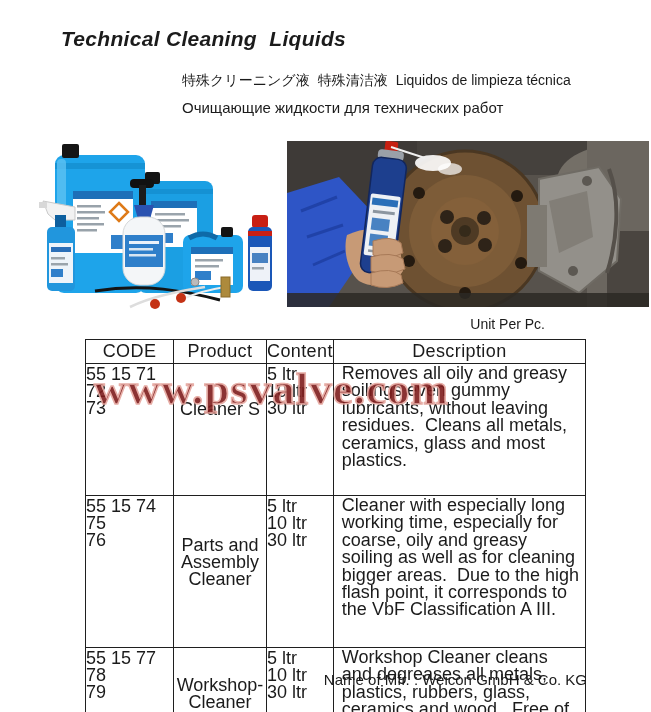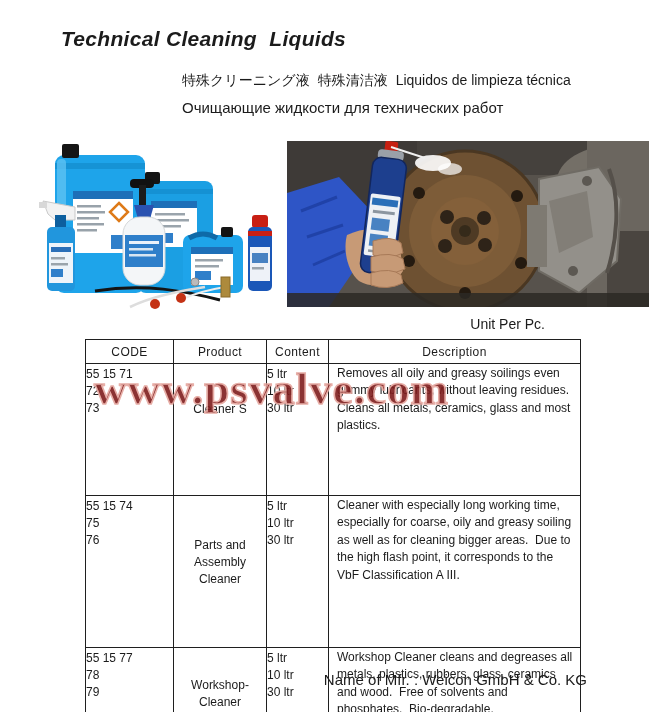--- a/index.html
+++ b/index.html
@@ -35,21 +35,21 @@
   table.catalog {
     position:absolute; left:85px; top:339px; z-index:2;
     border-collapse:collapse; table-layout:fixed; background:transparent;
   }
   table.catalog col.c-code    { width:88px; }
   table.catalog col.c-product { width:93px; }
   table.catalog col.c-content { width:62px; }
   table.catalog col.c-desc    { width:252px; }
   table.catalog th, table.catalog td {
     border:1.6px solid #1f1f1f; background:transparent;
-    font-size:12px; font-weight:400; vertical-align:top;
+    font-size:18px; font-weight:400; vertical-align:top;
   }
   table.catalog th { height:23px; text-align:center; vertical-align:middle; padding:0; letter-spacing:0.4px; }
   .row-1 td { height:93px; }
   .row-2 td { height:109px; }
   .row-3 td { height:93px; }
   td.code-cell    { padding:2px 15px 0 0; line-height:17px; }
   td.content-cell { text-align:left; padding:2px 10px 0 0; line-height:17px; }
   td.product-cell { text-align:center; line-height:17px; }
   .product-pad-1  { padding-top:37px; }
   .product-pad-2  { padding-top:41px; }

